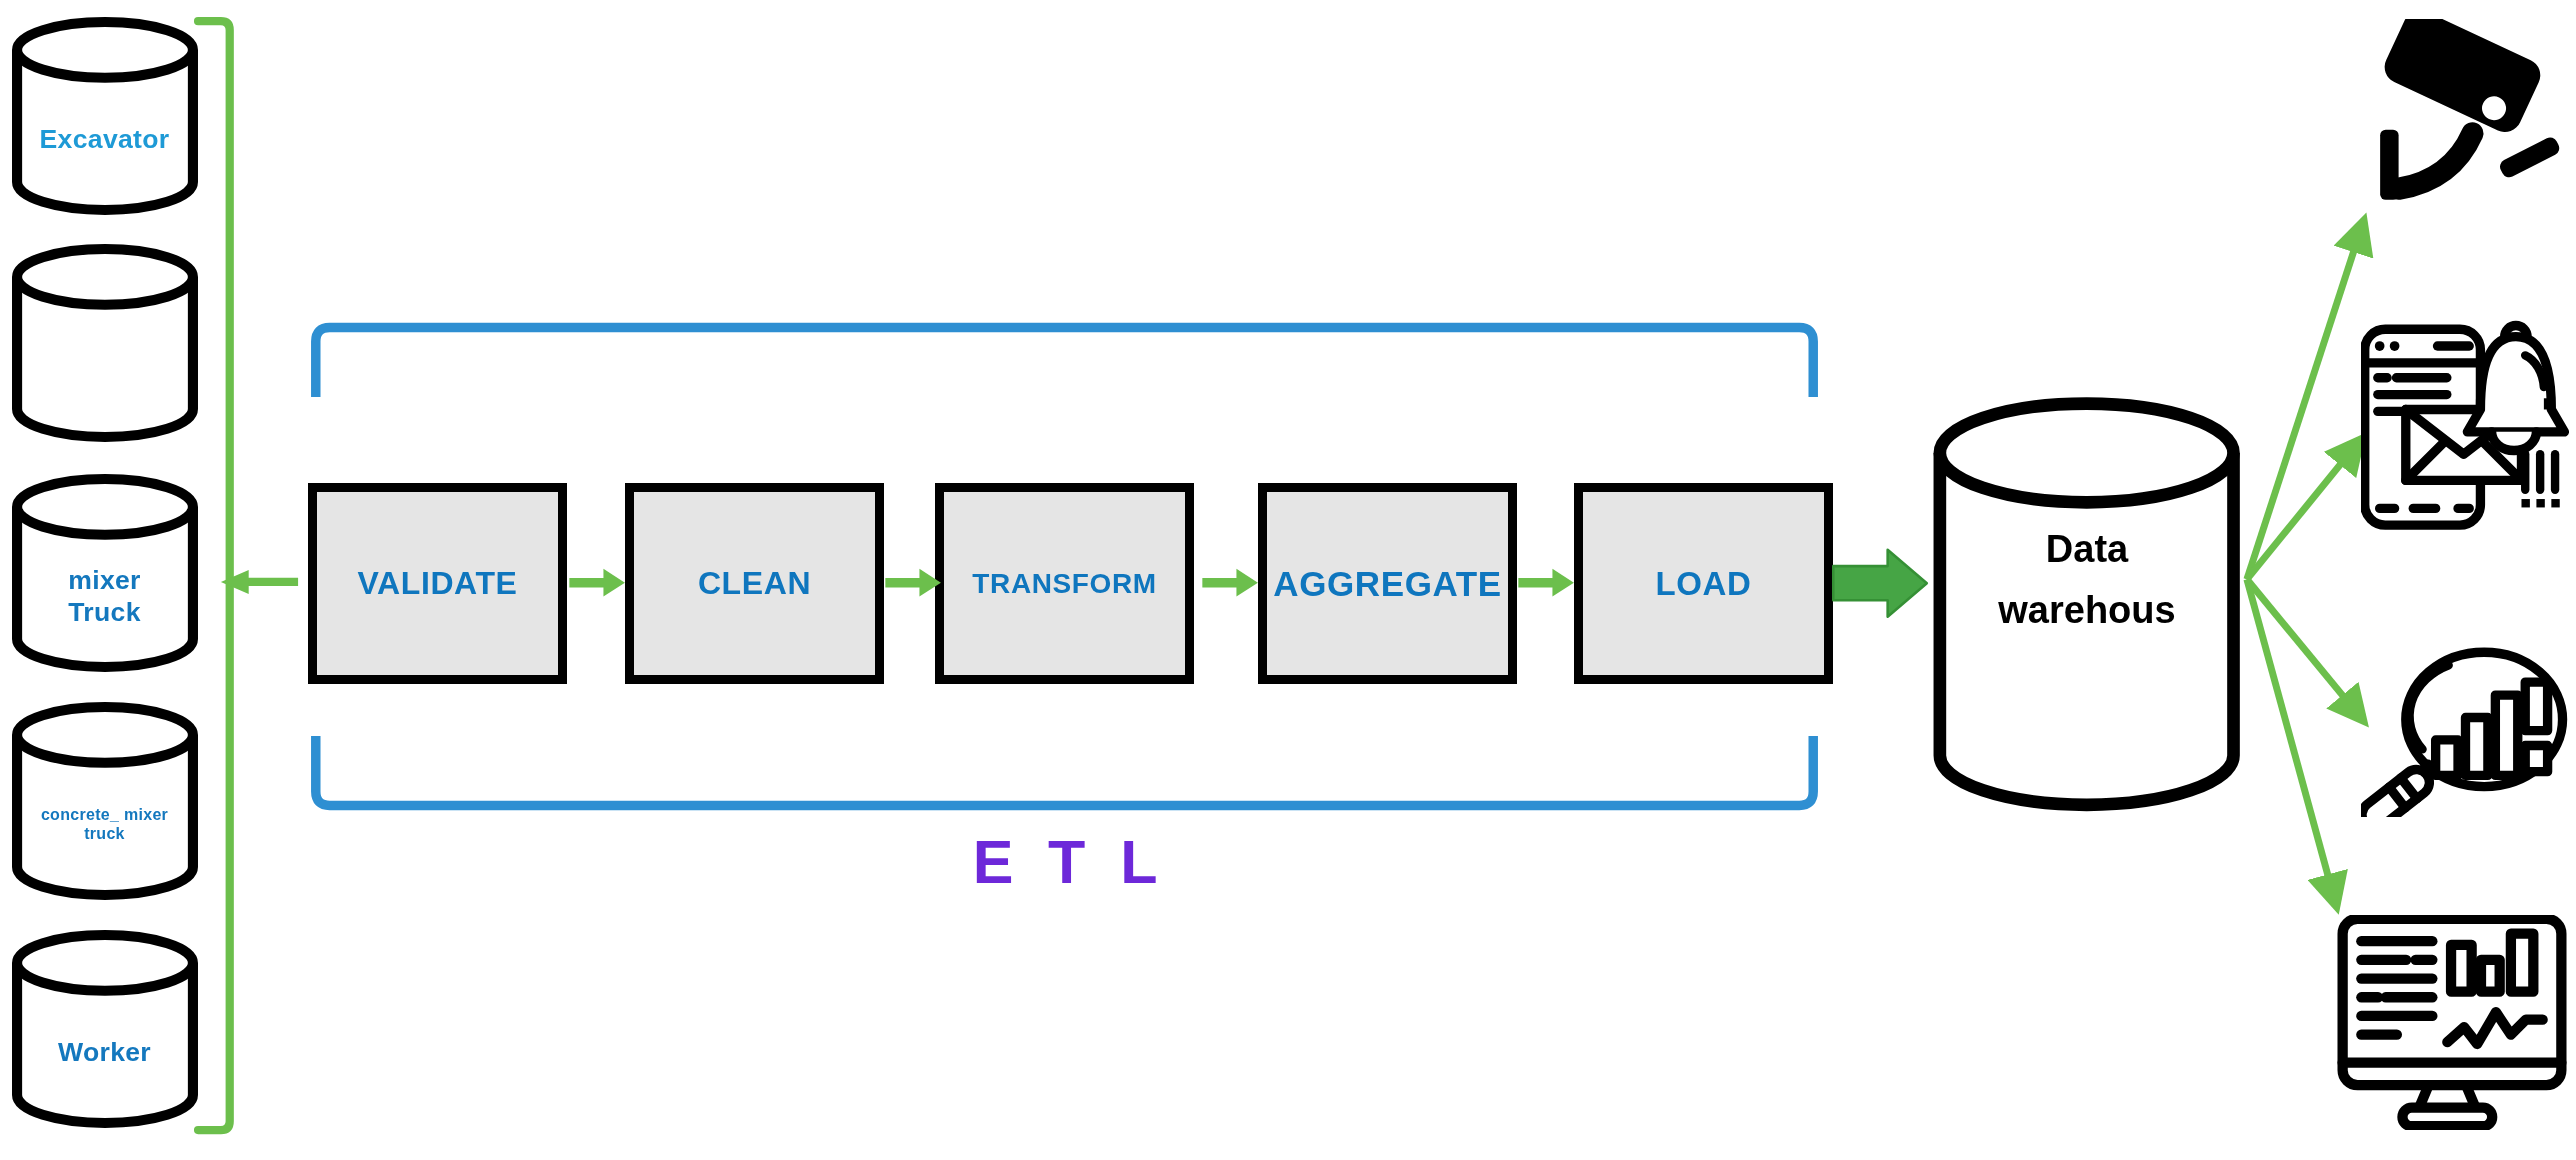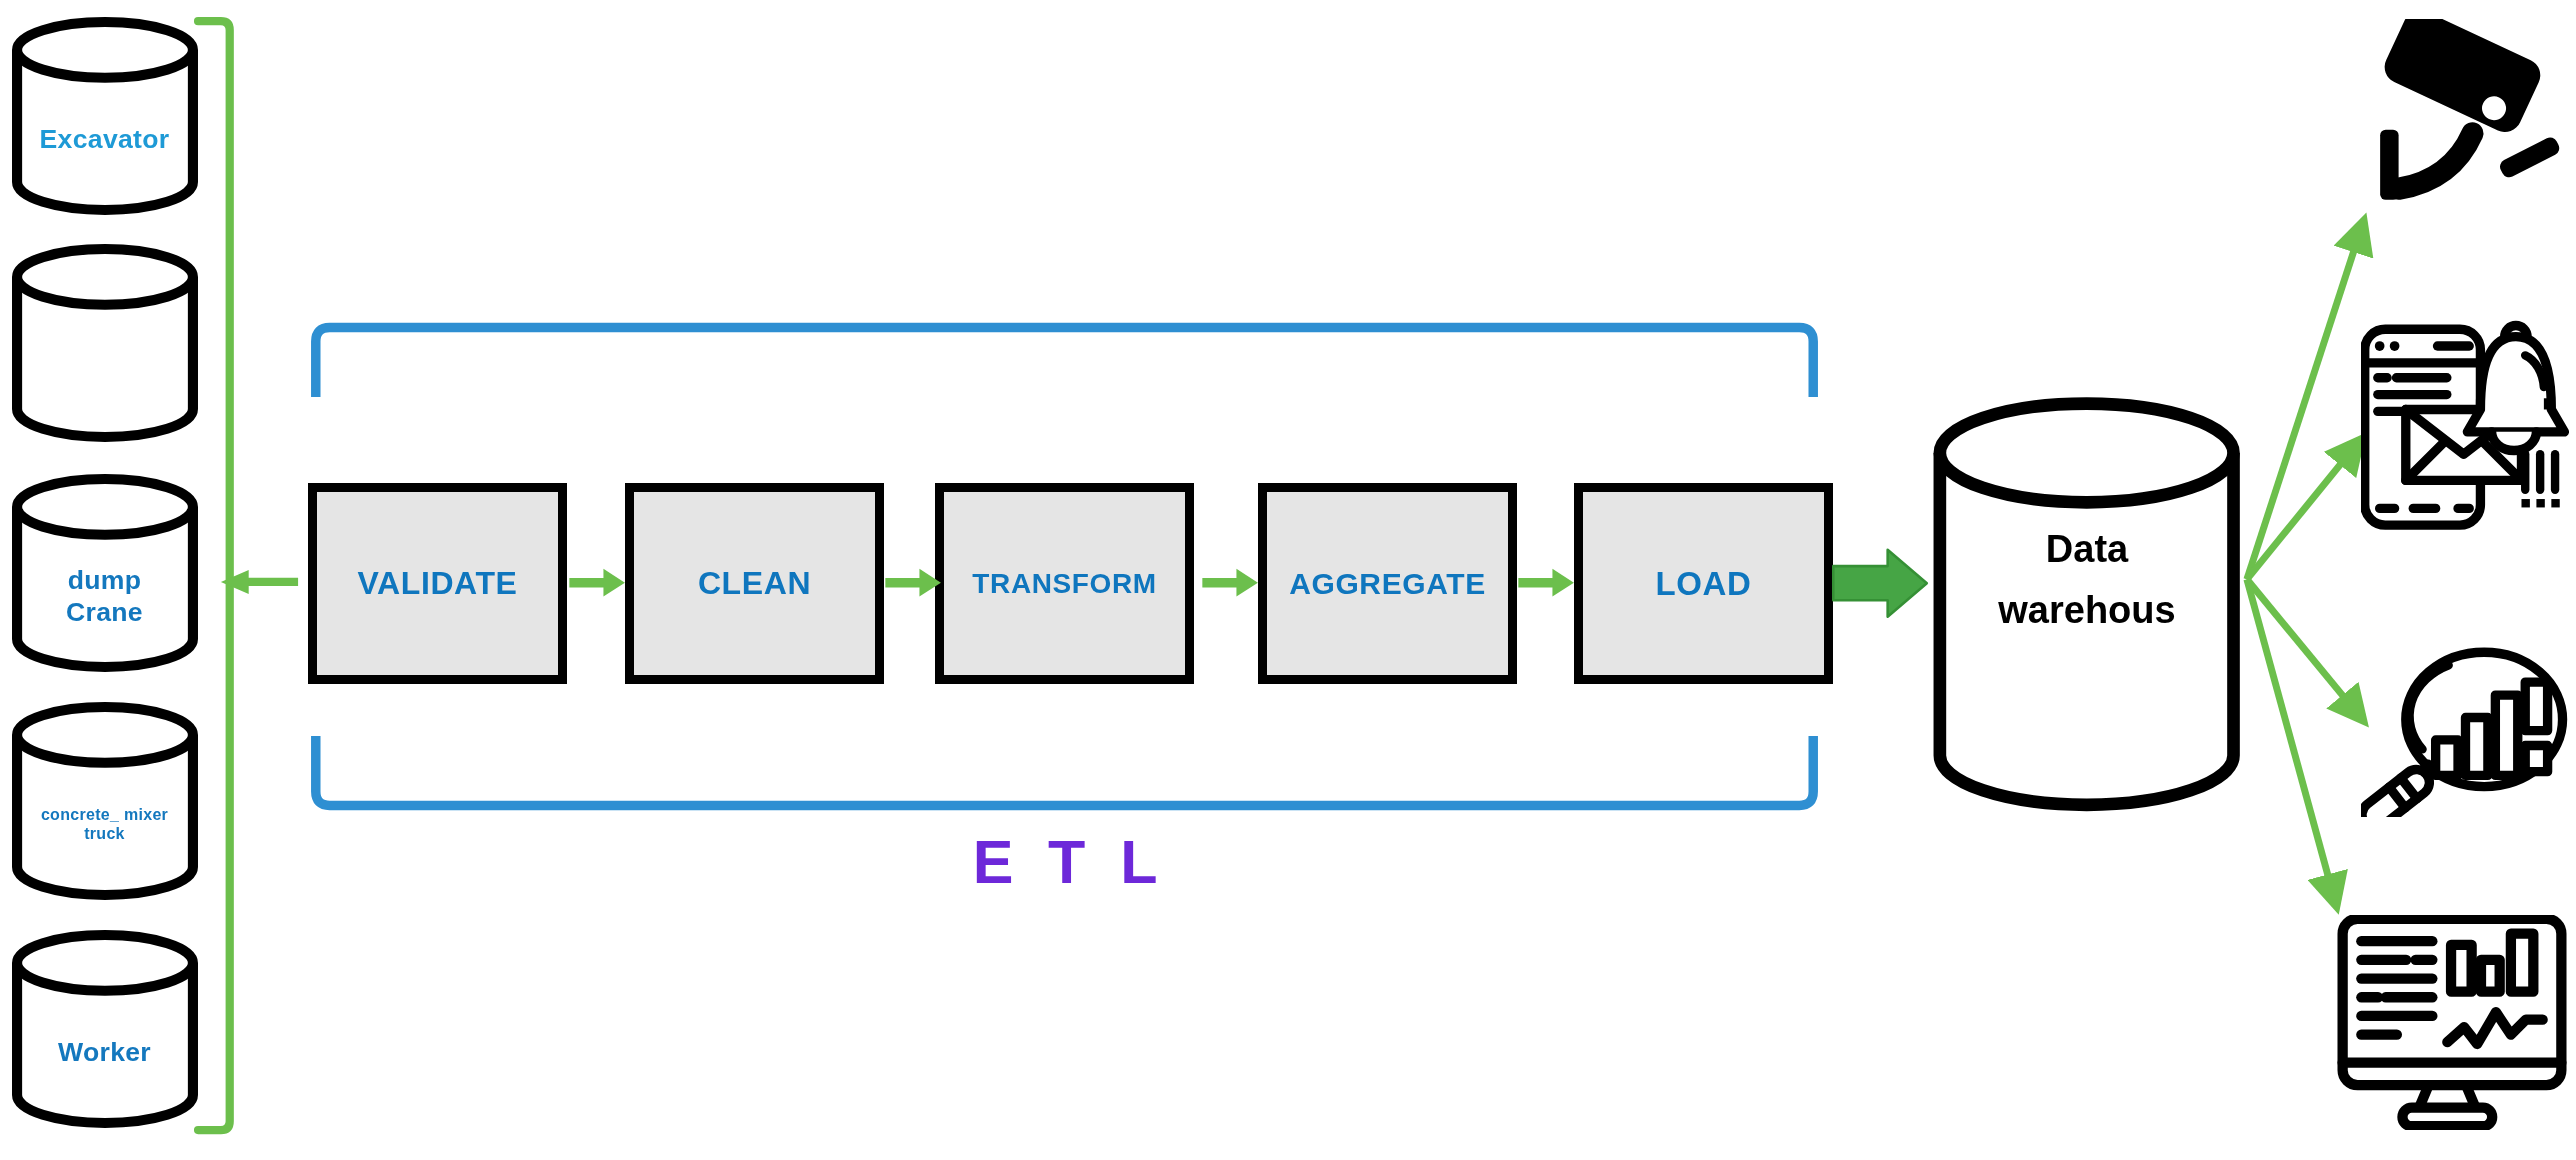--- a/index.html
+++ b/index.html
@@ -22,21 +22,21 @@
   .cyl-light .cyl-label{color:#1E9AD6;}
   .cyl-4 .cyl-label{font-size:16px;}
 
   
   .step{
     position:absolute;top:483px;width:259px;height:201px;border:9.5px solid #000;
     box-sizing:border-box;background:#e5e5e5;display:flex;align-items:center;justify-content:center;
   }
   .step-label{font-weight:700;color:#0F76BE;letter-spacing:0.6px;font-size:32px;}
   .step-transform .step-label{font-size:28px;}
-  .step-aggregate .step-label{font-size:30px;}
+  .step-aggregate .step-label{font-size:35px;}
   .step-load .step-label{font-size:33px;}
 
   
   .etl-title{
     position:absolute;left:848px;top:832px;width:443px;text-align:center;
     font-weight:700;font-size:61px;color:#6d28d9;letter-spacing:8.9px;line-height:1;
   }
   .wh{position:absolute;left:1927px;top:396px;width:320px;height:424px;}
   .wh svg{position:absolute;inset:0;width:100%;height:100%;}
   .wh-label{
@@ -66,21 +66,21 @@
       <path d="M11,52 L11,261 A139,44 0 0 0 289,261 L289,52" fill="#fff" stroke="#000" stroke-width="16"></path>
       <ellipse cx="150" cy="52" rx="139" ry="44" fill="#fff" stroke="#000" stroke-width="16"></ellipse>
     </svg>
   </div>
 
   <div class="cyl-small" style="top:474px">
     <svg viewBox="0 0 300 313">
       <path d="M11,52 L11,261 A139,44 0 0 0 289,261 L289,52" fill="#fff" stroke="#000" stroke-width="16"></path>
       <ellipse cx="150" cy="52" rx="139" ry="44" fill="#fff" stroke="#000" stroke-width="16"></ellipse>
     </svg>
-    <div class="cyl-label" style="width:108px;left:41px">dump Crane</div>
+    <div class="cyl-label" style="width:108px;left:41px">mixer Truck</div>
   </div>
 
   <div class="cyl-small cyl-4" style="top:702px">
     <svg viewBox="0 0 300 313">
       <path d="M11,52 L11,261 A139,44 0 0 0 289,261 L289,52" fill="#fff" stroke="#000" stroke-width="16"></path>
       <ellipse cx="150" cy="52" rx="139" ry="44" fill="#fff" stroke="#000" stroke-width="16"></ellipse>
     </svg>
     <div class="cyl-label" style="width:133px;left:28.5px">concrete_ mixer truck</div>
   </div>
 

